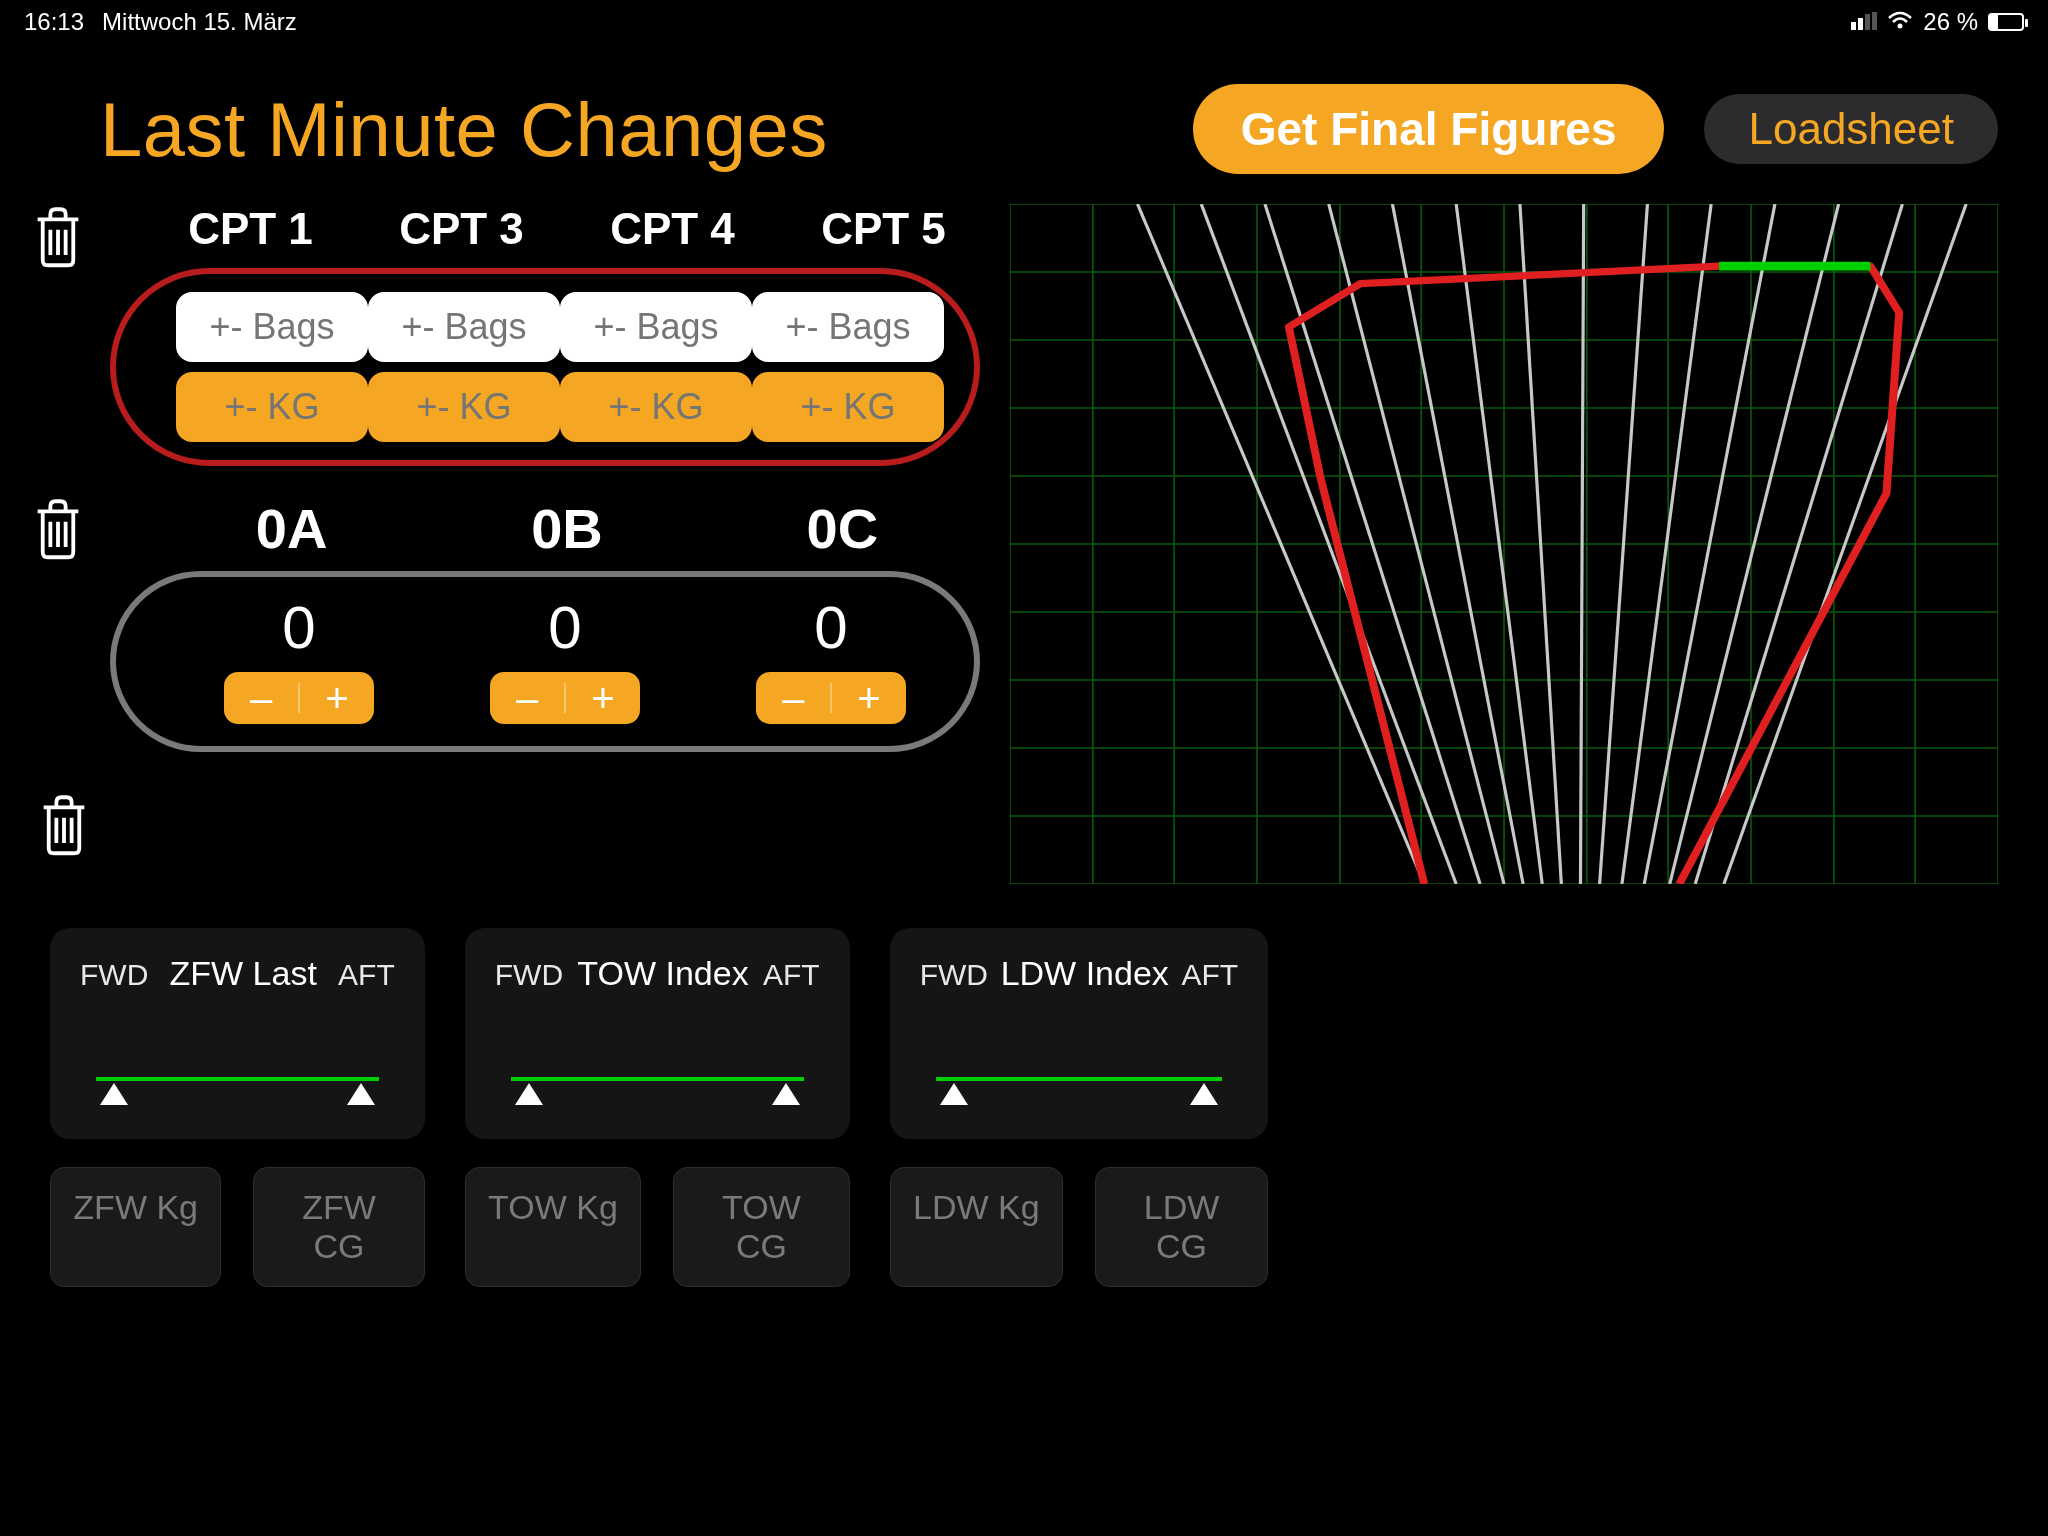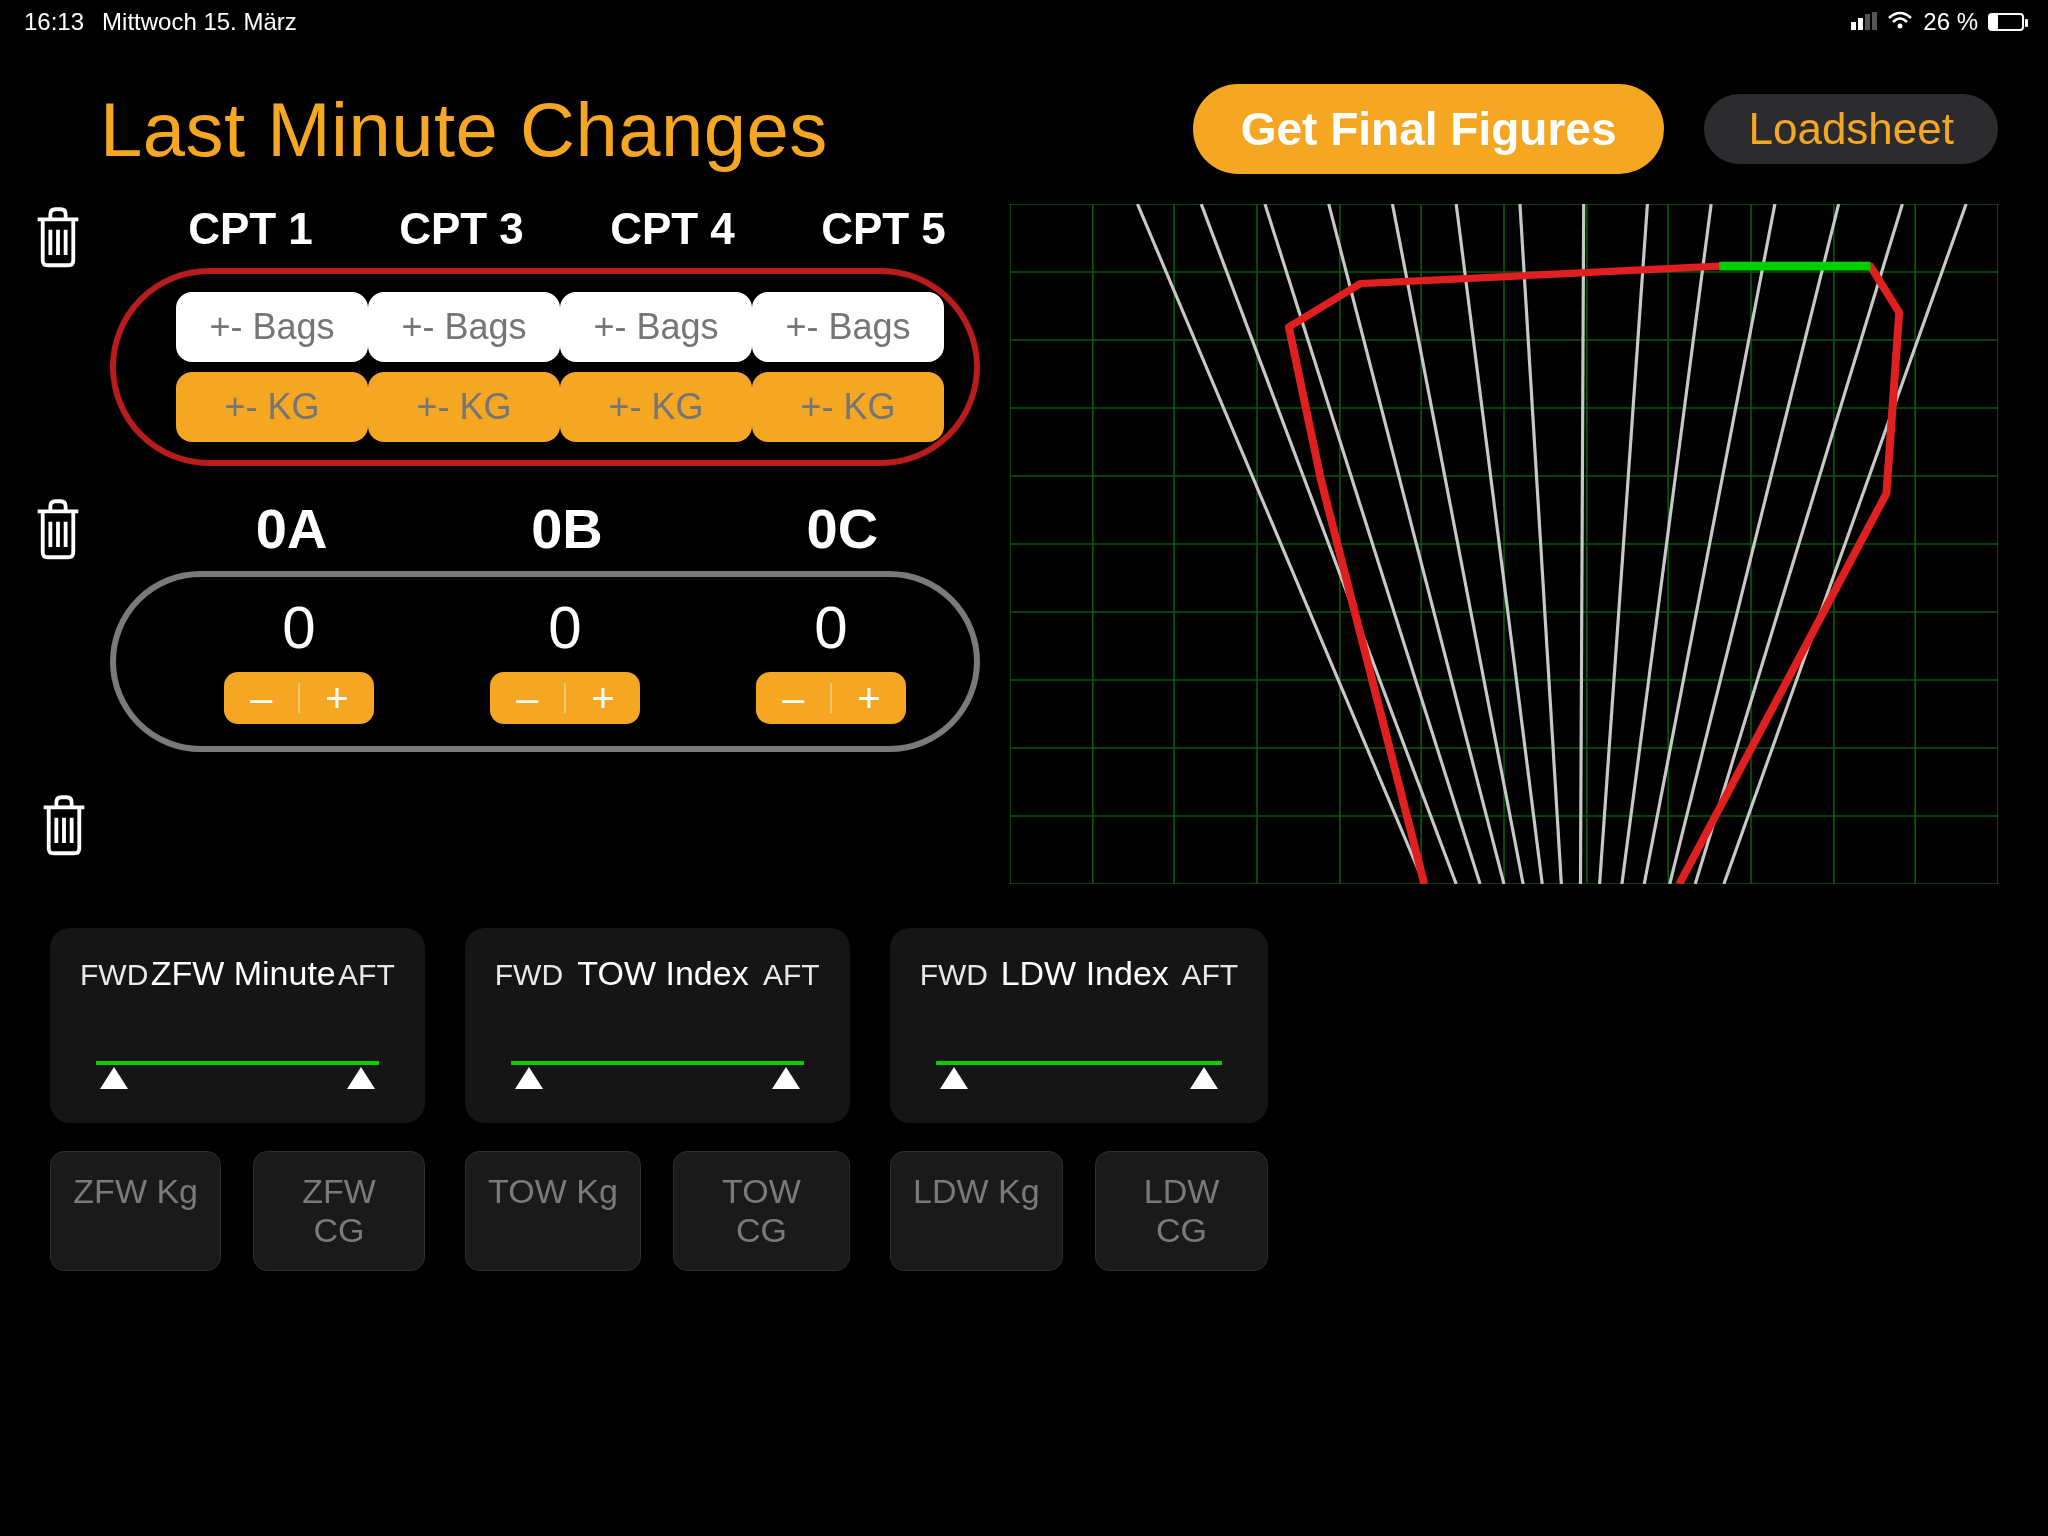--- a/index.html
+++ b/index.html
@@ -203,21 +203,21 @@
   .index-card {
     flex: 1;
     background: #151515;
     border-radius: 20px;
     padding: 26px 30px 30px 30px;
   }
   .idx-top {
     display: flex;
     justify-content: space-between;
     align-items: baseline;
-    margin-bottom: 60px;
+    margin-bottom: 76px;
   }
   .idx-fwd, .idx-aft { font-size: 30px; color: #e8e8e8; }
   .idx-title { font-size: 34px; color: #fff; }
   .idx-bar { position: relative; height: 40px; }
   .idx-line { position: absolute; top: 8px; left: 16px; right: 16px; height: 4px; background: #00d000; }
   .idx-tri {
     position: absolute; top: 14px;
     width: 0; height: 0;
     border-left: 14px solid transparent;
     border-right: 14px solid transparent;
@@ -414,21 +414,21 @@
       <line id="top-limit" stroke="#00d000" stroke-width="6" x1="445" x2="540" y1="43" y2="43"></line>
     </svg>
   </div>
 </div>
 
 <div class="index-row">
   <div>
     <div class="index-card">
       <div class="idx-top">
         <span class="idx-fwd">FWD</span>
-        <span class="idx-title">ZFW Minute</span>
+        <span class="idx-title">ZFW Last</span>
         <span class="idx-aft">AFT</span>
       </div>
       <div class="idx-bar">
         <div class="idx-line"></div>
         <div class="idx-tri left"></div>
         <div class="idx-tri right"></div>
       </div>
     </div>
     <div class="kg-cg-row">
       <div class="kg-cg">ZFW Kg</div>

